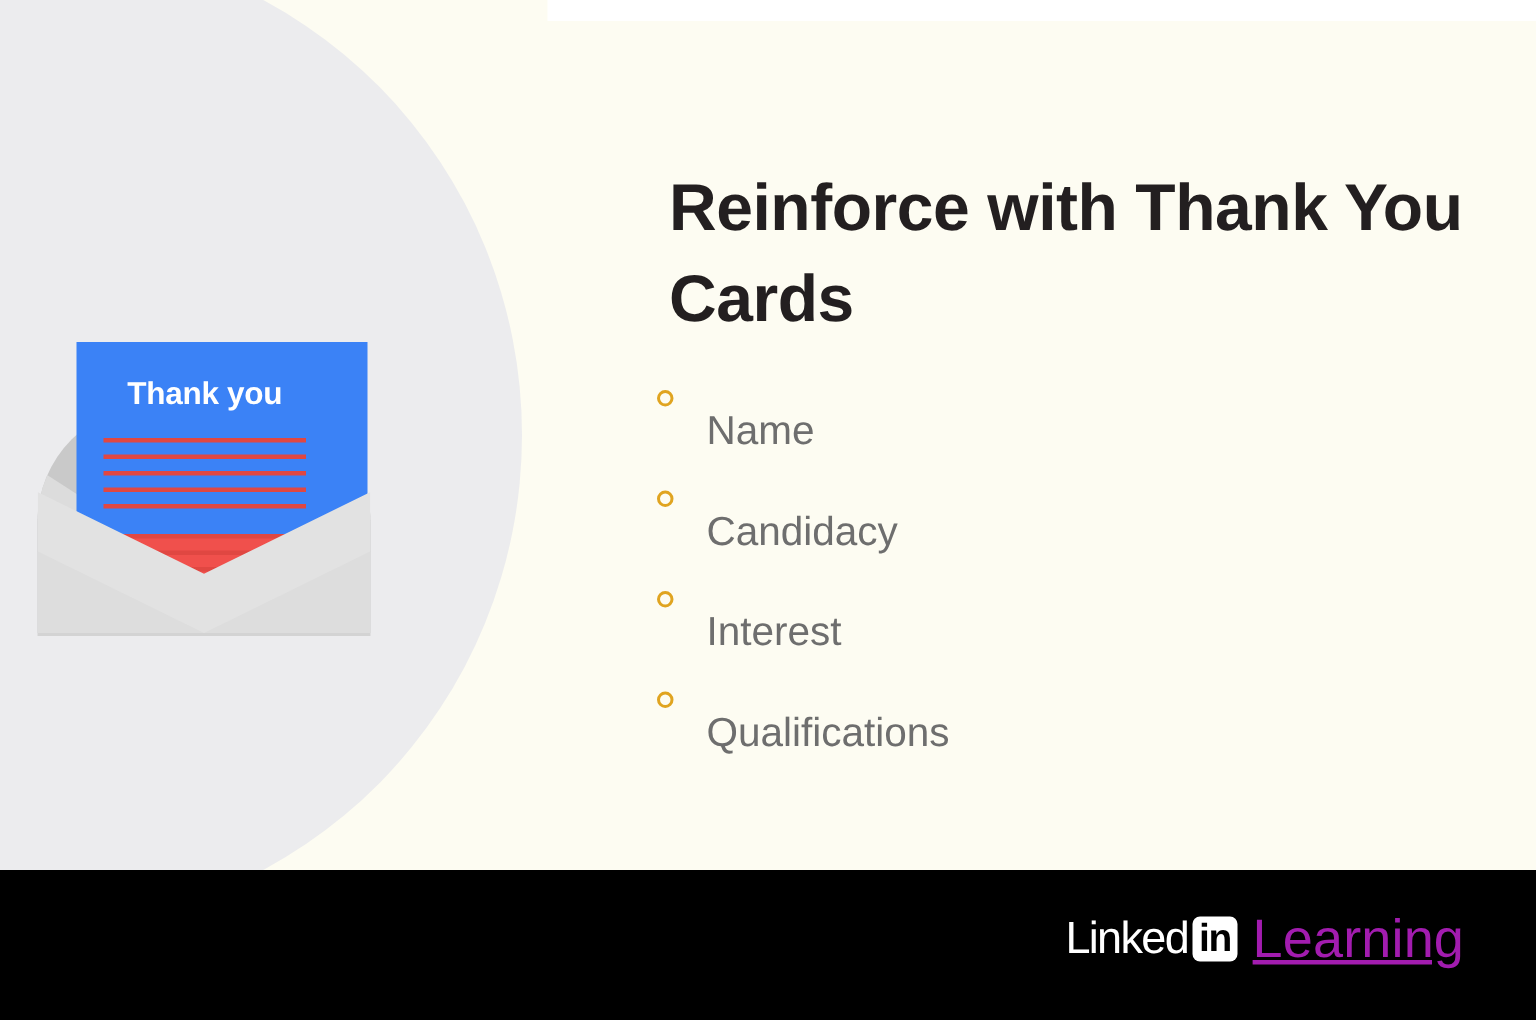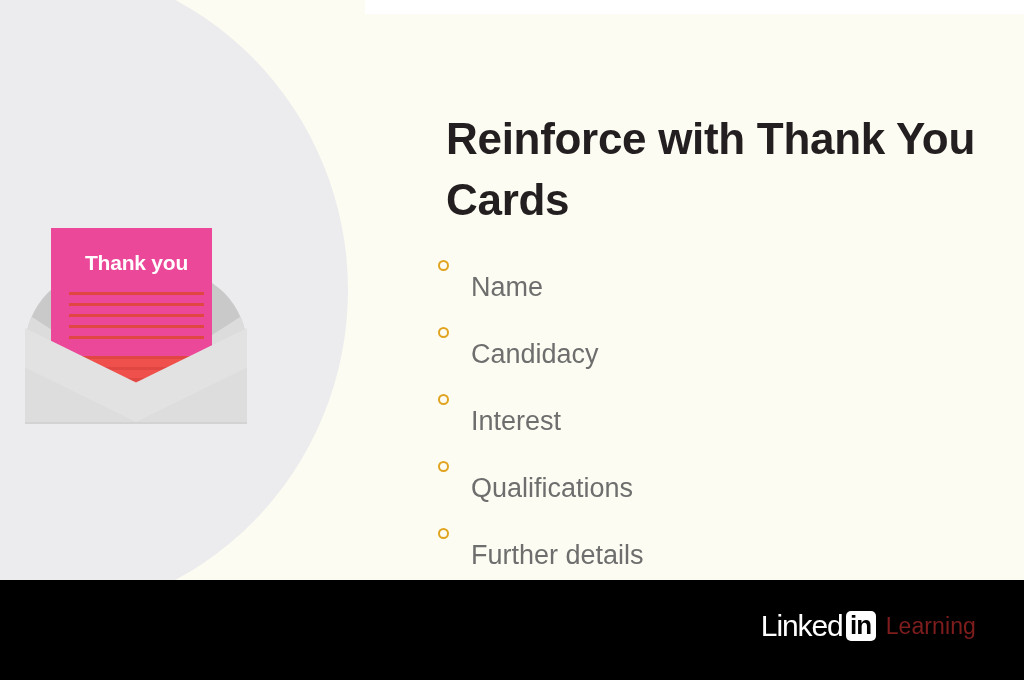--- a/index.html
+++ b/index.html
@@ -80,27 +80,28 @@
     color: #000000;
     font-weight: bold;
     font-size: 26px;
     line-height: 1;
     letter-spacing: -0.8px;
     font-family: "Liberation Sans", sans-serif;
     position: relative;
     top: -1px;
   }
   .ll-learning {
-    color: #7f1d1d;
+    color: #a21caf;
     font-weight: 300;
-    font-size: 23px;
+    font-size: 36px;
     letter-spacing: 0.1px;
     margin-left: 10px;
     line-height: 1;
     font-family: "Liberation Sans", sans-serif;
+    text-decoration: underline;
   }
 
   
   .title {
     position: absolute;
     left: 406px;
     top: 80px;
     width: 560px;
     color: #231F20;
     font-size: 44px;
@@ -166,23 +167,23 @@
     width: 222px; height: 152px;
     background: #DCDCDC;
     border-radius: 78px 78px 0 0;
     clip-path: polygon(0 28%, 50% 75%, 100% 28%, 100% 100%, 0 100%);
   }
   
   .env-card {
     position: absolute;
     left: 26px;
     top: 0;
-    width: 161px;
+    width: 194px;
     height: 128px;
-    background: #ec4899;
+    background: #3b82f6;
   }
   .env-card-title {
     position: absolute;
     left: 0;
     top: 24px;
     width: 171px;
     text-align: center;
     color: #FFFFFF;
     font-size: 21px;
     font-weight: bold;
@@ -311,24 +312,20 @@
       <span class="bullet-label">Candidacy</span>
     </li>
     <li class="bullet-item">
       <span class="bullet-marker"></span>
       <span class="bullet-label">Interest</span>
     </li>
     <li class="bullet-item">
       <span class="bullet-marker"></span>
       <span class="bullet-label">Qualifications</span>
     </li>
-    <li class="bullet-item">
-      <span class="bullet-marker"></span>
-      <span class="bullet-label">Further details</span>
-    </li>
   </ul>
 
   <div class="footer-bar"></div>
   <div class="ll-logo">
     <span class="ll-linked">Linked</span>
     <span class="ll-inbox">
       <span class="ll-in">in</span>
     </span>
     <span class="ll-learning">Learning</span>
   </div>

